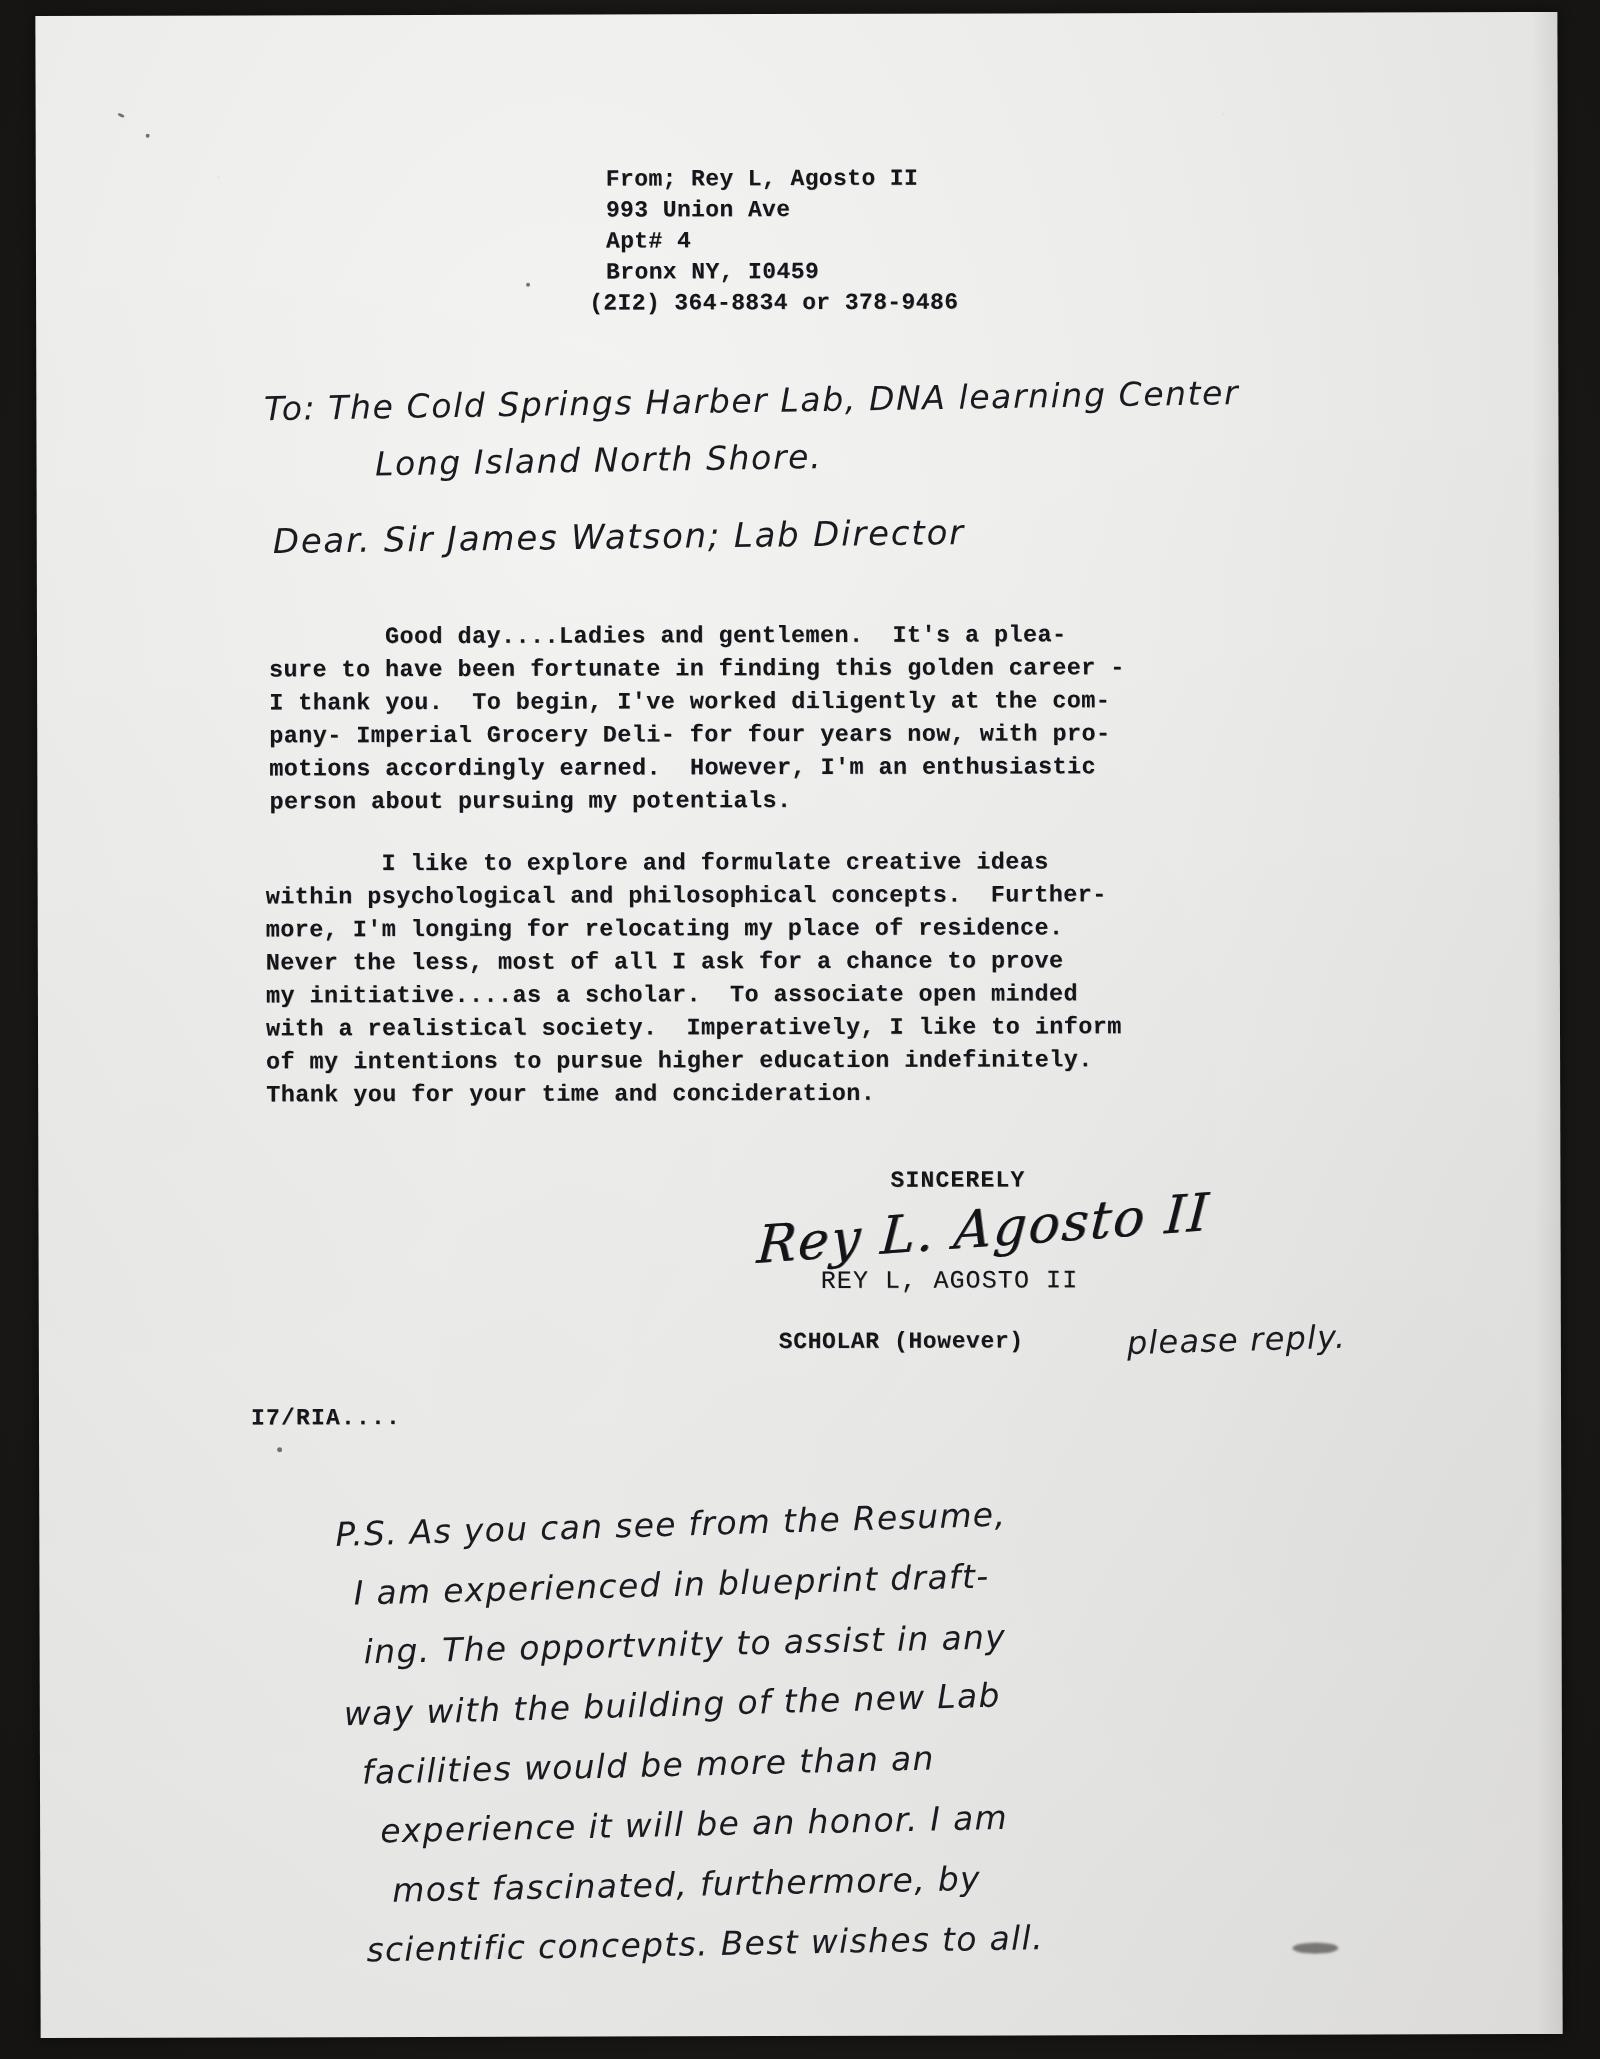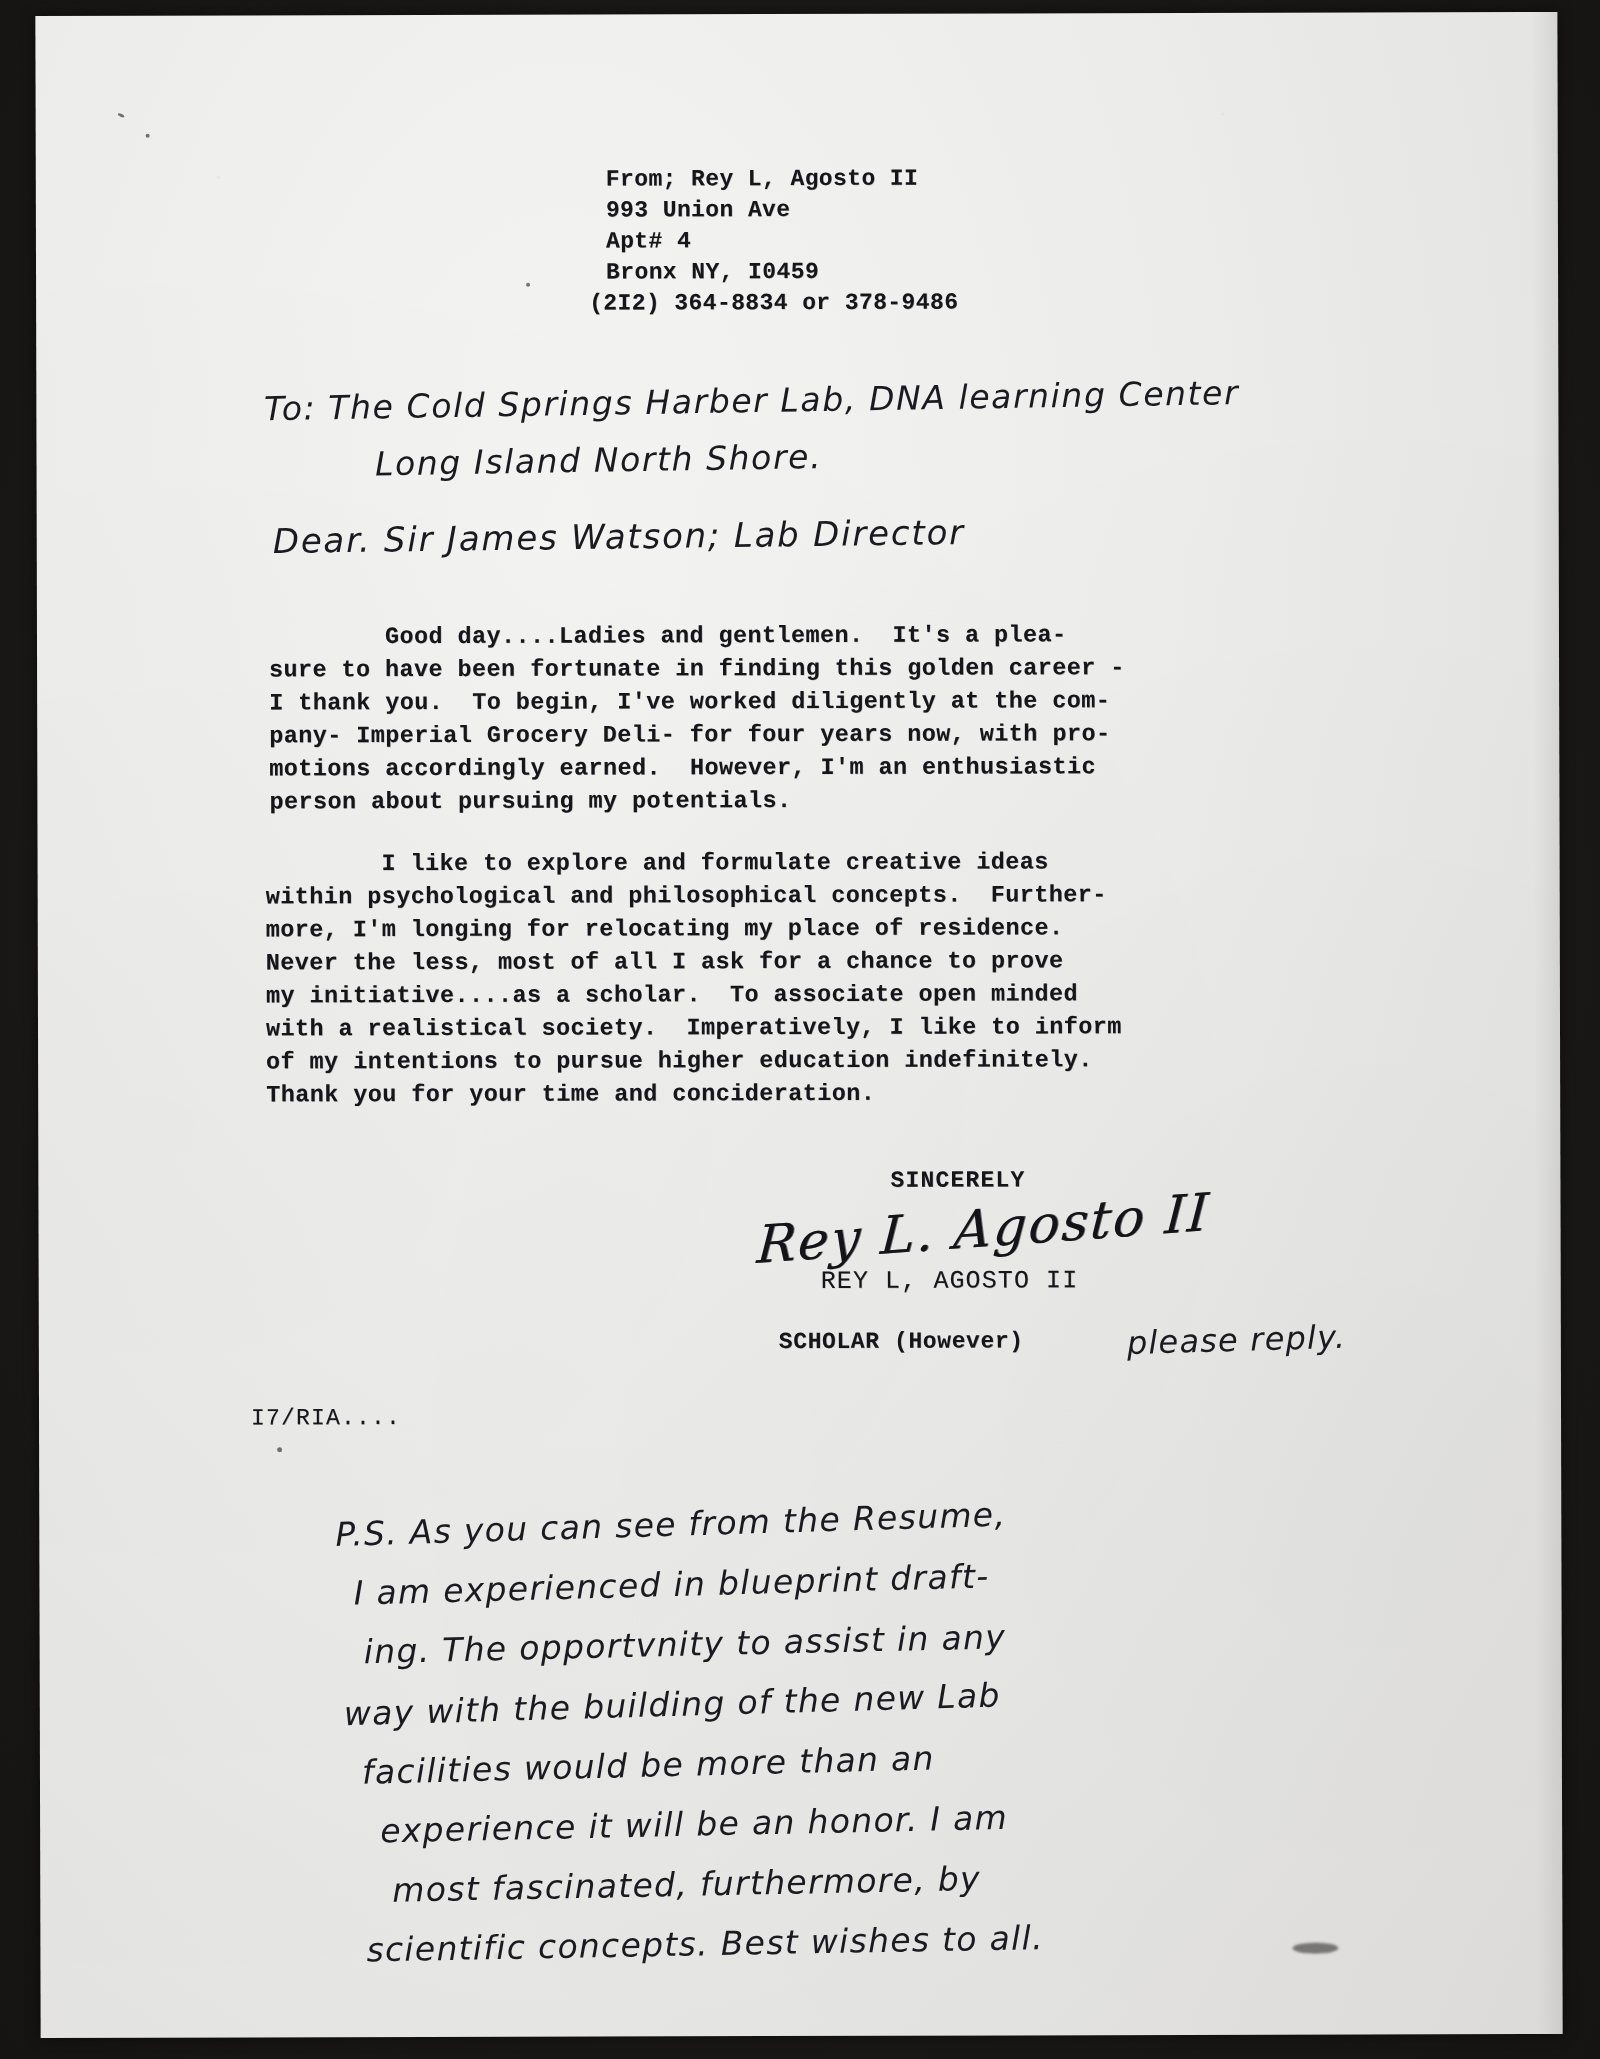--- a/index.html
+++ b/index.html
@@ -114,21 +114,21 @@
     top: 1315px;
     font-size: 23px;
     font-weight: 700;
     letter-spacing: 0.6px;
   }
   #typed-code {
     position: absolute;
     left: 212px;
     top: 1390px;
     font-size: 23px;
-    font-weight: 400;
+    font-weight: 700;
     letter-spacing: 1.2px;
     text-align: center;
   }
 
   
   .hw {
     font-family: "DejaVu Sans", sans-serif;
     color: #1a1a20;
     white-space: pre;
     font-style: italic;

